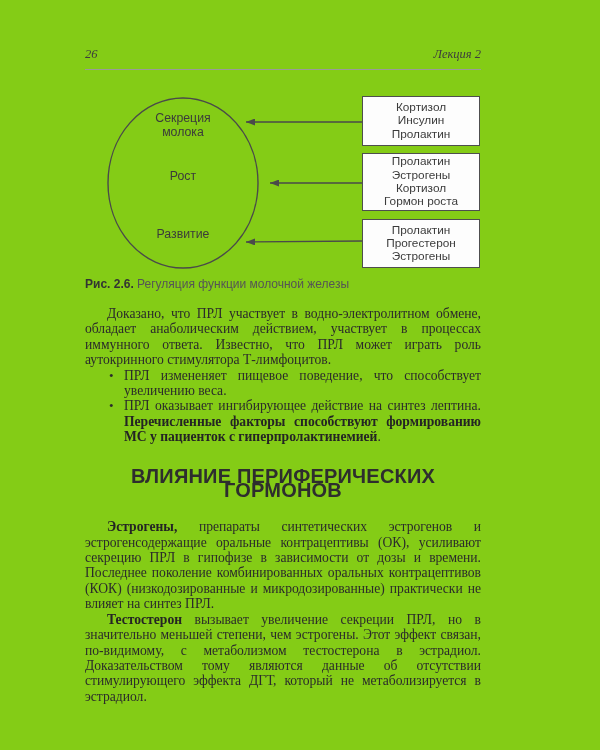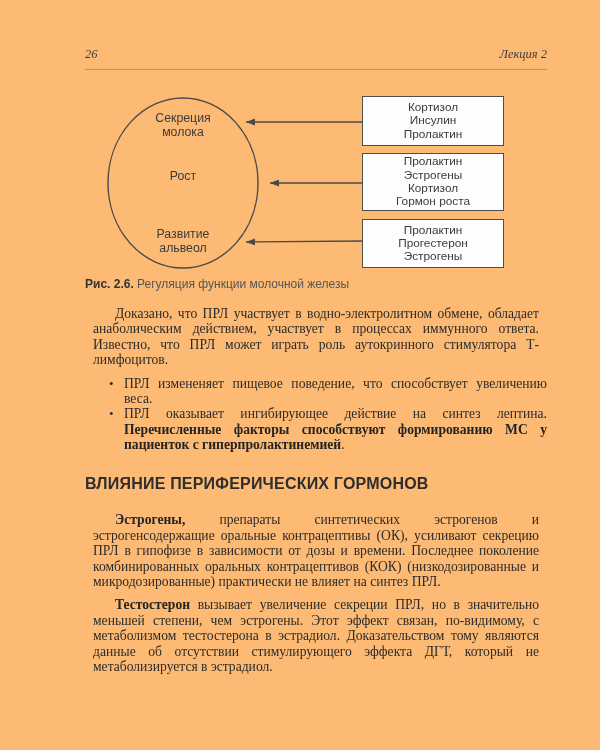--- a/index.html
+++ b/index.html
@@ -1,53 +1,53 @@
 <!DOCTYPE html>
 <html><head>
 <meta charset="utf-8">
 <style>
   html,body { margin:0; padding:0; background:#ffffff; }
   .page {
-    position:relative; width:600px; height:750px; background:#fdba74;
-    box-sizing:border-box; padding:48px 53px 0 85px; overflow:hidden;
+    position:relative; width:600px; height:750px; background:#84cc16;
+    box-sizing:border-box; padding:48px 119px 0 85px; overflow:hidden;
     font-family:"Liberation Serif", serif; color:#2b2b2b;
   }
   .pagehead { display:flex; justify-content:space-between; align-items:baseline;
     font-style:italic; font-size:12.5px; line-height:13px; color:#3d3d3d; }
   .rule { height:1px; background:#9a9a9a; margin-top:8px; }
 
   .figure { position:relative; height:178px; margin-top:23px; }
   .figure svg { position:absolute; left:0; top:0; }
   .elabel { position:absolute; left:23px; width:150px; text-align:center;
     font-family:"Liberation Sans", sans-serif; font-size:12.3px; line-height:13.5px; color:#3b3b3b; }
   .el1 { top:19px; } .el2 { top:77px; } .el3 { top:135px; }
-  .hbox { position:absolute; left:277px; width:142px; box-sizing:border-box;
+  .hbox { position:absolute; left:277px; width:118px; box-sizing:border-box;
     border:1.6px solid #4e4e4e; background:#fdfdfd;
     display:flex; flex-direction:column; align-items:center; justify-content:center;
     font-family:"Liberation Sans", sans-serif; font-size:11.8px; line-height:13.3px;
     color:#3b3b3b; text-align:center; }
   .hb1 { top:3px; height:50px; } .hb2 { top:60px; height:58px; } .hb3 { top:126px; height:49px; }
 
   .caption { margin:6px 0 0 0; font-family:"Liberation Sans", sans-serif;
     font-size:12px; line-height:14px; color:#555; }
   .caption b { color:#333; }
 
-  .bodytext p { margin:8px; font-size:13.6px; line-height:15.4px; text-align:justify; }
+  .bodytext p { margin:0; font-size:13.6px; line-height:15.4px; text-align:justify; }
   .indent { text-indent:22px; }
   .first { margin-top:15px !important; }
   b { font-weight:bold; color:#242424; }
 
   ul.bullets { margin:0 0 0 22px; padding:0; list-style:none; }
   ul.bullets li { position:relative; padding-left:17px; font-size:13.6px;
     line-height:15.4px; text-align:justify; }
   ul.bullets li .dot { position:absolute; left:2px; font-size:13px; }
 
-  h2.heading { margin:24px 0 0 0; text-align:left;
+  h2.heading { margin:24px 0 0 0; text-align:center;
     font-family:"Liberation Sans", sans-serif; font-weight:bold;
-    font-size:16px; line-height:14.8px; letter-spacing:0.2px; color:#2e2e2e; }
+    font-size:20px; line-height:14.8px; letter-spacing:0.2px; color:#2e2e2e; }
   .after-heading { margin-top:21px !important; }
 </style>
 </head>
 <body>
 
 <div class="page">
 
   <div class="pagehead">
     <span>26</span>
     <span>Лекция 2</span>
@@ -69,21 +69,20 @@
 
     <div class="elabel el1">
       <div>Секреция</div>
       <div>молока</div>
     </div>
     <div class="elabel el2">
       <div>Рост</div>
     </div>
     <div class="elabel el3">
       <div>Развитие</div>
-      <div>альвеол</div>
     </div>
 
     <div class="hbox hb1">
       <div>Кортизол</div>
       <div>Инсулин</div>
       <div>Пролактин</div>
     </div>
     <div class="hbox hb2">
       <div>Пролактин</div>
       <div>Эстрогены</div>

